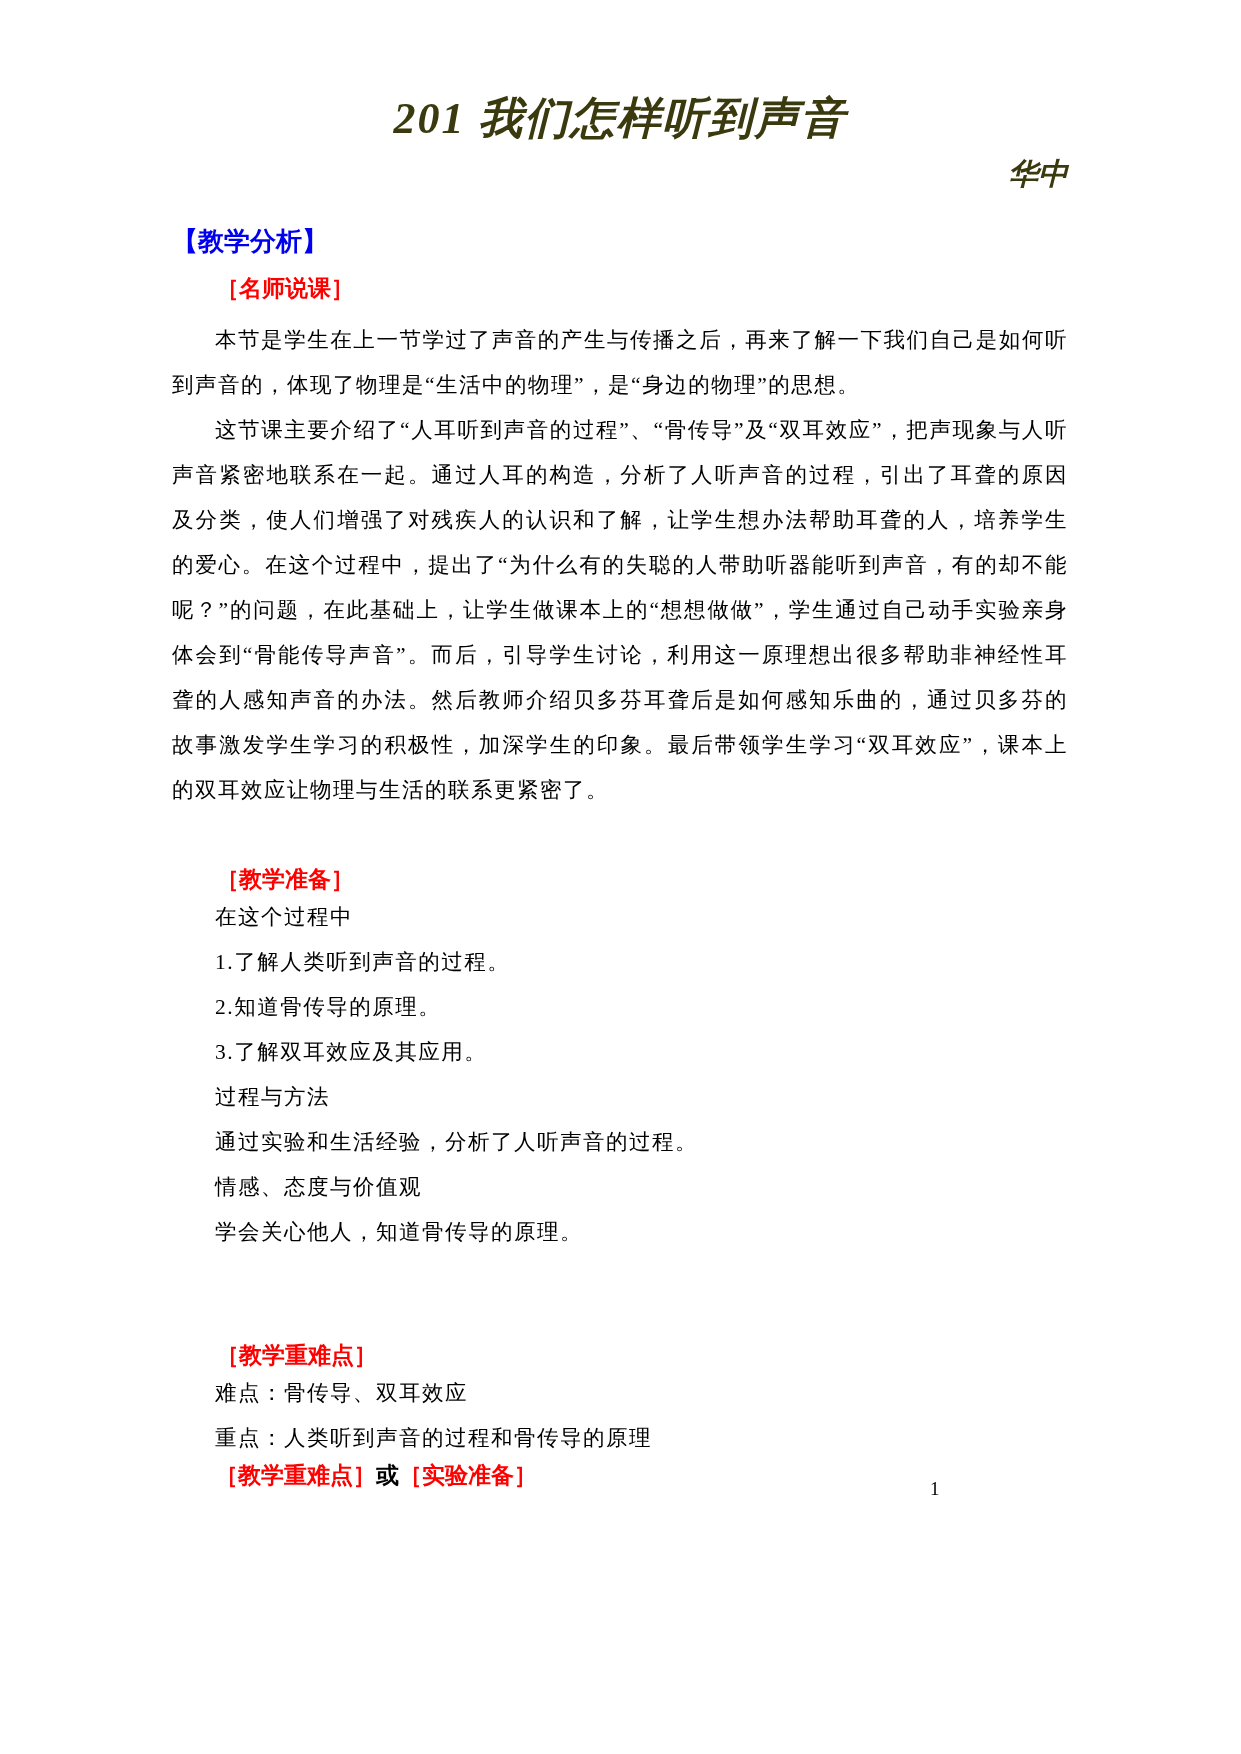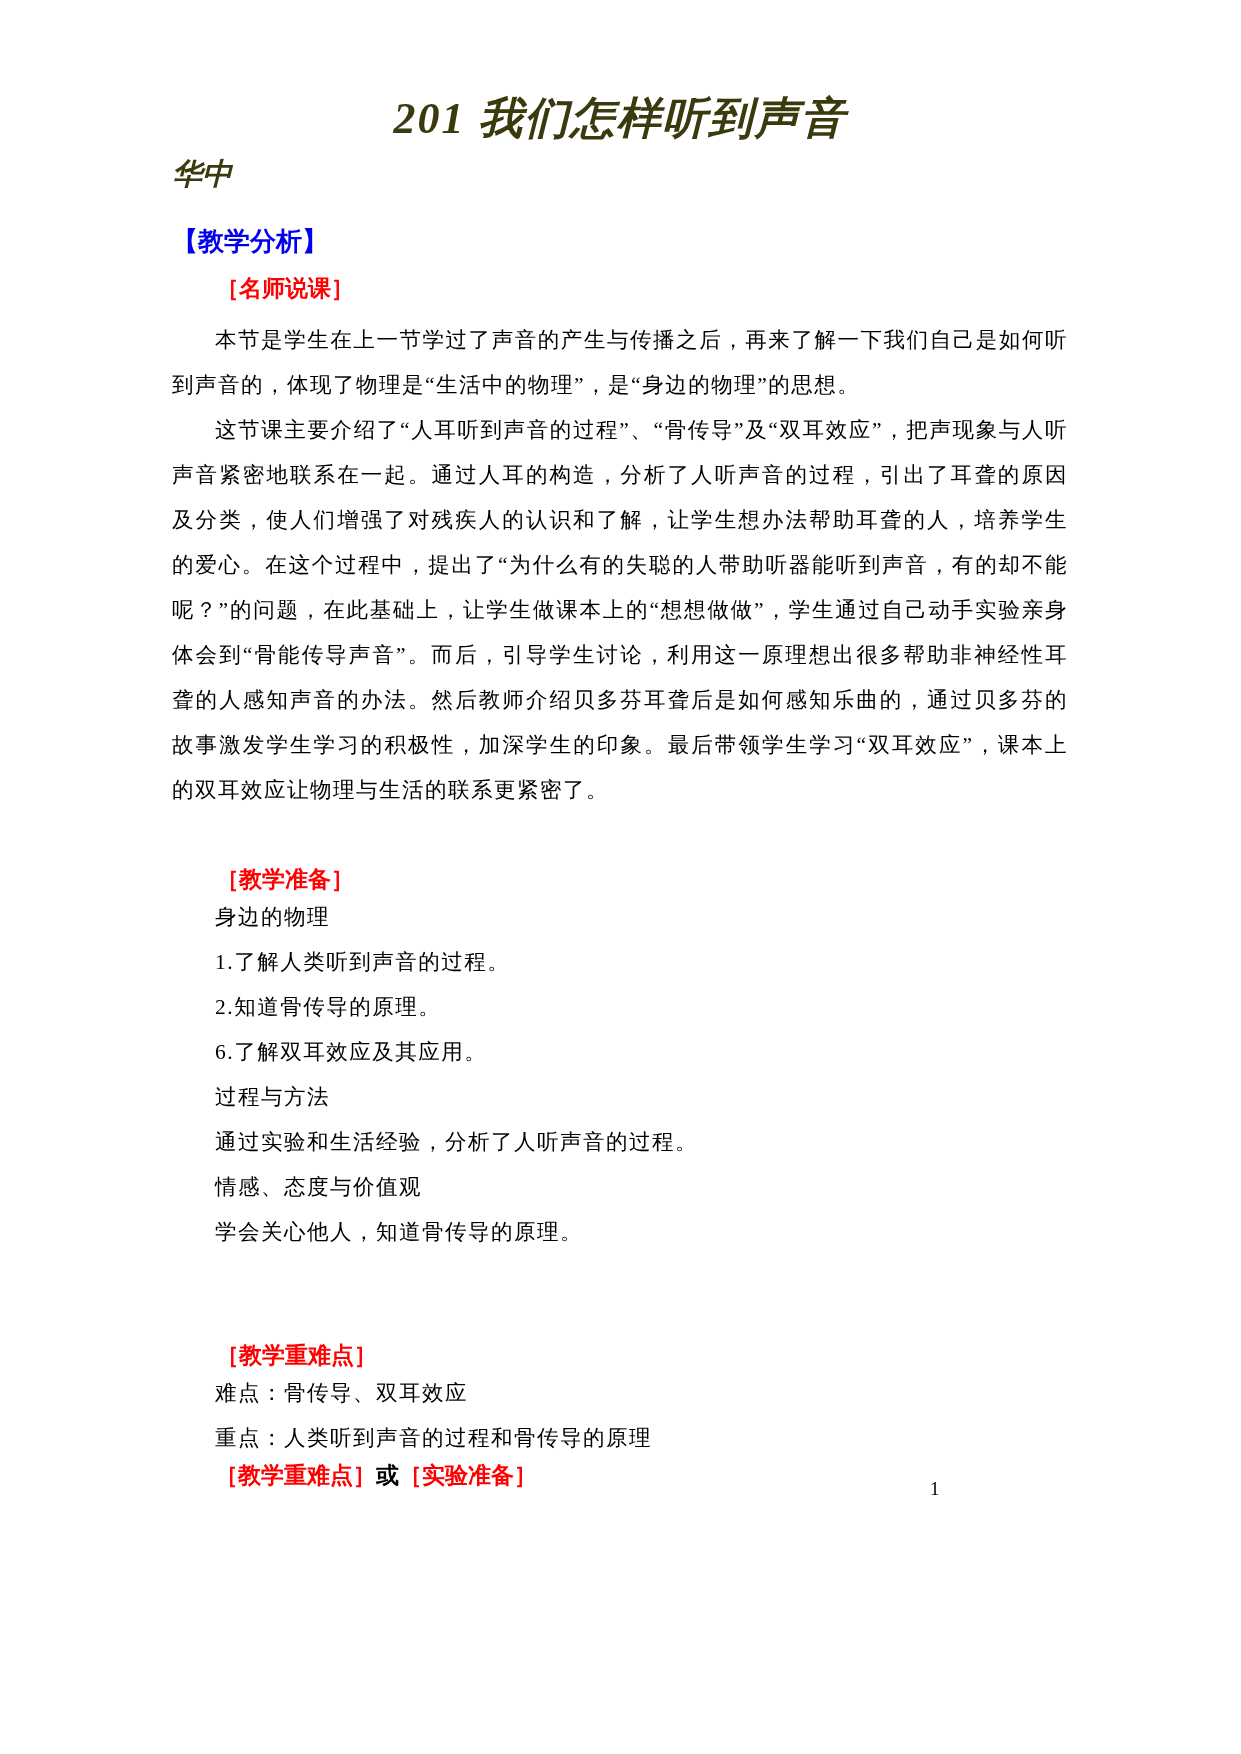--- a/index.html
+++ b/index.html
@@ -23,21 +23,21 @@
     text-align: center;
     font-size: 44px;
     line-height: 58px;
     font-weight: bold;
     font-style: italic;
     color: #3a3a0e;
     letter-spacing: 2px;
     margin: 0;
   }
   .doc-subtitle {
-    text-align: left;
+    text-align: right;
     font-size: 30px;
     line-height: 40px;
     font-weight: bold;
     font-style: italic;
     color: #3a3a0e;
     margin: 6px 0 0 0;
   }
   .section-heading {
     color: #0000ee;
     font-size: 26px;
@@ -103,24 +103,24 @@
     <h4 class="sub-heading">［名师说课］</h4>
 
     <div class="body-block">
       <p class="body-para">本节是学生在上一节学过了声音的产生与传播之后，再来了解一下我们自己是如何听到声音的，体现了物理是“生活中的物理”，是“身边的物理”的思想。</p>
       <p class="body-para">这节课主要介绍了“人耳听到声音的过程”、“骨传导”及“双耳效应”，把声现象与人听声音紧密地联系在一起。通过人耳的构造，分析了人听声音的过程，引出了耳聋的原因及分类，使人们增强了对残疾人的认识和了解，让学生想办法帮助耳聋的人，培养学生的爱心。在这个过程中，提出了“为什么有的失聪的人带助听器能听到声音，有的却不能呢？”的问题，在此基础上，让学生做课本上的“想想做做”，学生通过自己动手实验亲身体会到“骨能传导声音”。而后，引导学生讨论，利用这一原理想出很多帮助非神经性耳聋的人感知声音的办法。然后教师介绍贝多芬耳聋后是如何感知乐曲的，通过贝多芬的故事激发学生学习的积极性，加深学生的印象。最后带领学生学习“双耳效应”，课本上的双耳效应让物理与生活的联系更紧密了。</p>
     </div>
 
     <h4 class="sub-heading objectives-heading">［教学准备］</h4>
 
     <div>
-      <p class="list-line">身边的物理</p>
+      <p class="list-line">在这个过程中</p>
       <p class="list-line">1.了解人类听到声音的过程。</p>
       <p class="list-line">2.知道骨传导的原理。</p>
-      <p class="list-line">6.了解双耳效应及其应用。</p>
+      <p class="list-line">3.了解双耳效应及其应用。</p>
       <p class="list-line">过程与方法</p>
       <p class="list-line">通过实验和生活经验，分析了人听声音的过程。</p>
       <p class="list-line">情感、态度与价值观</p>
       <p class="list-line">学会关心他人，知道骨传导的原理。</p>
     </div>
 
     <h4 class="sub-heading keypoints-heading">［教学重难点］</h4>
 
     <div>
       <p class="list-line">难点：骨传导、双耳效应</p>

